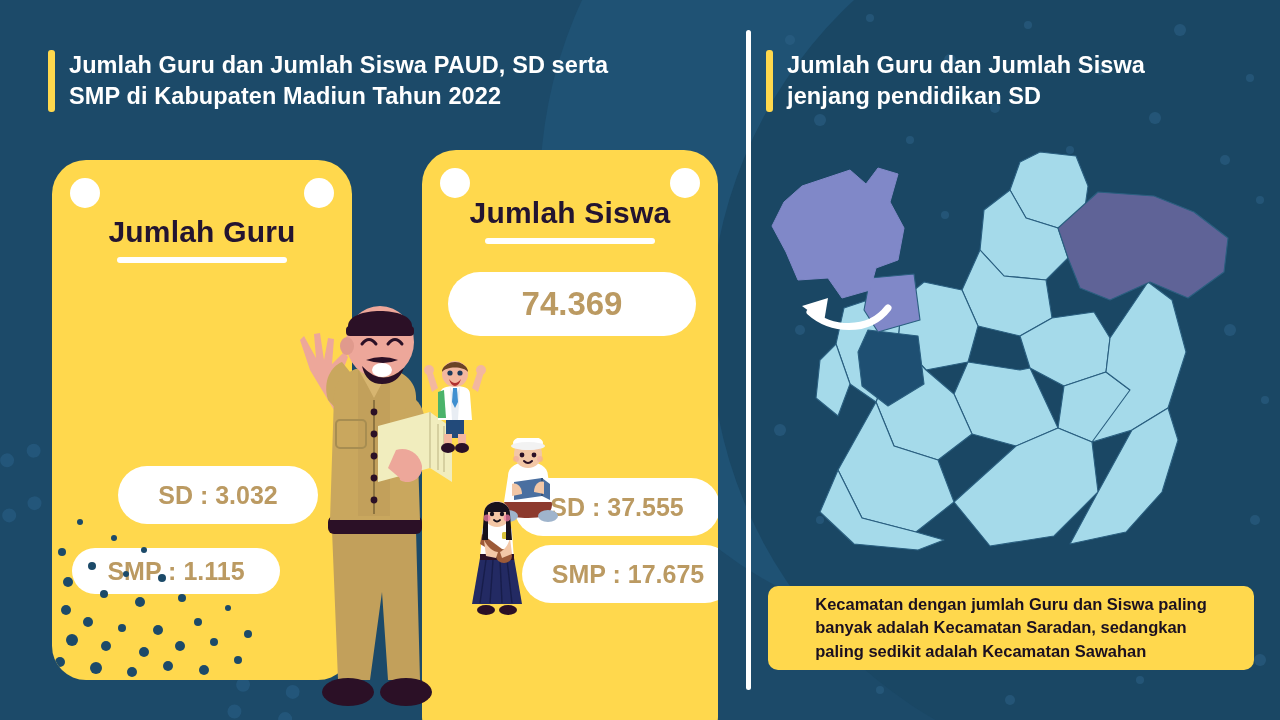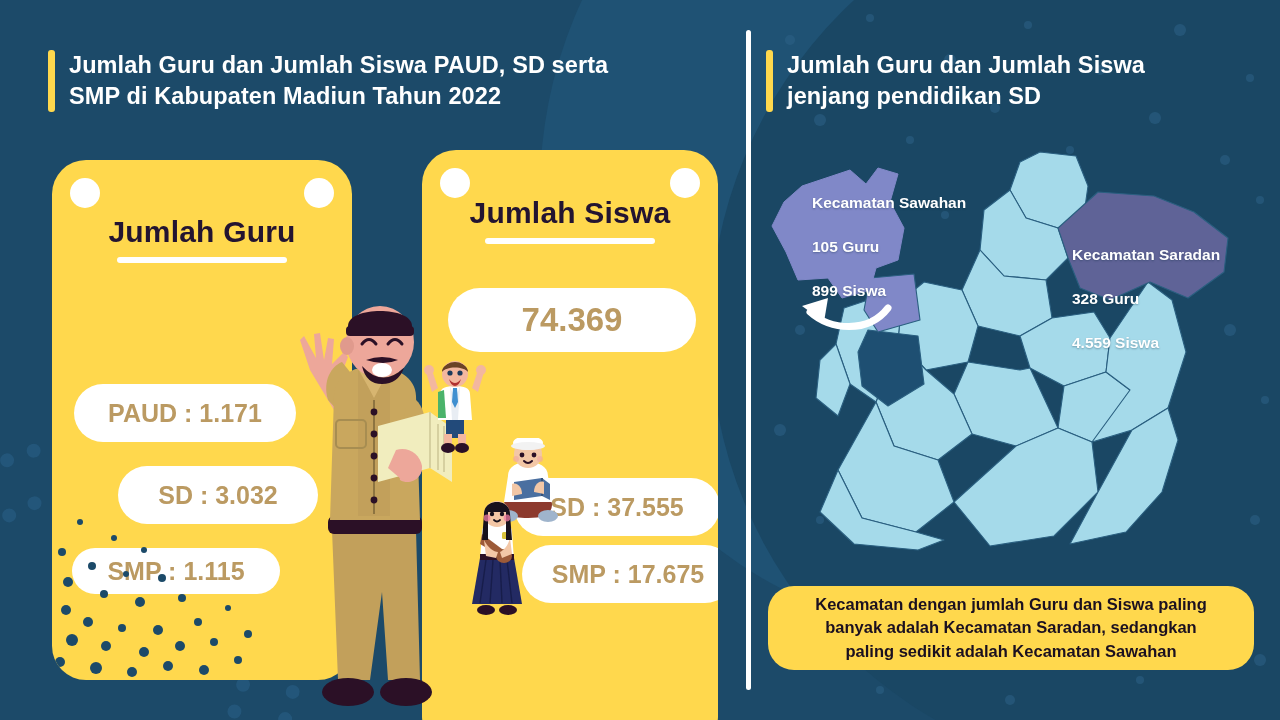--- a/index.html
+++ b/index.html
@@ -82,21 +82,21 @@
   }
   .pill.big{font-size:33px;}
   .pill.small{font-size:25px;}
 
   
   #guru-total{left:27px;top:116px;width:246px;height:64px;}
   #guru-paud {left:22px;top:224px;width:222px;height:58px;}
   #guru-sd   {left:66px;top:306px;width:200px;height:58px;}
   #guru-smp  {left:20px;top:388px;width:208px;height:46px;}
   
-  #siswa-total{left:26px;top:122px;width:248px;height:64px;margin-top:16px;}
+  #siswa-total{left:26px;top:122px;width:248px;height:64px;}
   #siswa-paud {left:72px;top:231px;width:218px;height:58px;}
   #siswa-sd   {left:92px;top:328px;width:206px;height:58px;}
   #siswa-smp  {left:100px;top:395px;width:212px;height:58px;}
 
   .card-dots{position:absolute;left:0;bottom:0;width:210px;height:210px;}
 
   
   .illus{position:absolute;}
   #teacher{left:270px;top:300px;width:210px;height:420px;z-index:5;}
   #kid-paud{left:424px;top:358px;width:62px;height:96px;z-index:6;}
@@ -109,22 +109,22 @@
   .map-label{
     position:absolute;color:#ffffff;font-weight:bold;font-size:15.5px;
     line-height:1.42;white-space:pre-line;text-shadow:0 1px 2px rgba(12,40,60,.35);
   }
   #label-sawahan{left:812px;top:170px;}
   #label-saradan{left:1072px;top:222px;}
 
   
   #note{
     position:absolute;left:768px;top:586px;width:486px;height:84px;
-    background:#ffd84d;border-radius:26px;
-    display:flex;align-items:center;justify-content:center;text-align:center;
+    background:#ffd84d;border-radius:10px;
+    display:flex;align-items:center;justify-content:center;text-align:left;
   }
   #note .note-text{
     color:#1b1020;font-size:16.5px;font-weight:bold;line-height:1.42;
     padding:0 16px;white-space:pre-line;
   }
 </style>
 </head>
 <body>
 
 <div class="stage">
@@ -179,21 +179,20 @@
     <div class="title-text">Jumlah Guru dan Jumlah Siswa PAUD, SD serta
 SMP di Kabupaten Madiun Tahun 2022</div>
   </div>
 
   <div class="card" id="card-guru">
     <div class="card-hole left"></div>
     <div class="card-hole right"></div>
     <div class="card-title">Jumlah Guru</div>
     <div class="card-rule"></div>
 
-    <div class="pill small" id="guru-paud">PAUD : 1.171</div>
     <div class="pill small" id="guru-sd">SD : 3.032</div>
     <div class="pill small" id="guru-smp">SMP : 1.115</div>
 
     <svg class="card-dots" viewBox="0 0 210 210">
       <g fill="#1c4a69">
         <circle cx="28" cy="52" r="3"></circle>
           <circle cx="62" cy="68" r="3"></circle>
           <circle cx="10" cy="82" r="4"></circle>
         <circle cx="92" cy="80" r="3"></circle>
           <circle cx="40" cy="96" r="4"></circle>
@@ -388,31 +387,21 @@
     </g>
 
     <g>
       <path fill="#8088c8" stroke="#8088c8" stroke-width="1" d="M44 46 L92 30 L108 44 L120 28 L140 34 L132 62 L146 88 L140 120 L118 128 L112 150 L84 158 L70 138 L40 140 L28 112 L14 86 L26 62 Z"></path>
     </g>
 
     <path fill="none" stroke="#ffffff" stroke-width="7" stroke-linecap="round" d="M130 168 C110 194 72 190 52 172"></path>
     <path fill="#ffffff" d="M44 166 L70 158 L66 182 Z"></path>
   </svg>
 
-  <div class="map-label" id="label-sawahan">
-    <div>Kecamatan Sawahan</div>
-    <div>105 Guru</div>
-    <div>899 Siswa</div>
-  </div>
-
-  <div class="map-label" id="label-saradan">
-    <div>Kecamatan Saradan</div>
-    <div>328 Guru</div>
-    <div>4.559 Siswa</div>
-  </div>
+
 
   <div id="note">
     <div class="note-text">Kecamatan dengan jumlah Guru dan Siswa paling
 banyak adalah Kecamatan Saradan, sedangkan
 paling sedikit adalah Kecamatan Sawahan</div>
   </div>
 
 </div>
 
 </body></html>

